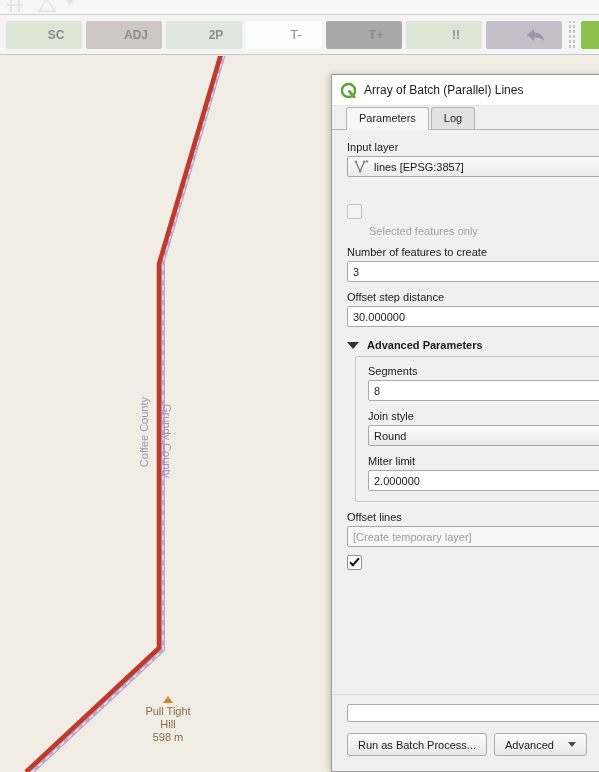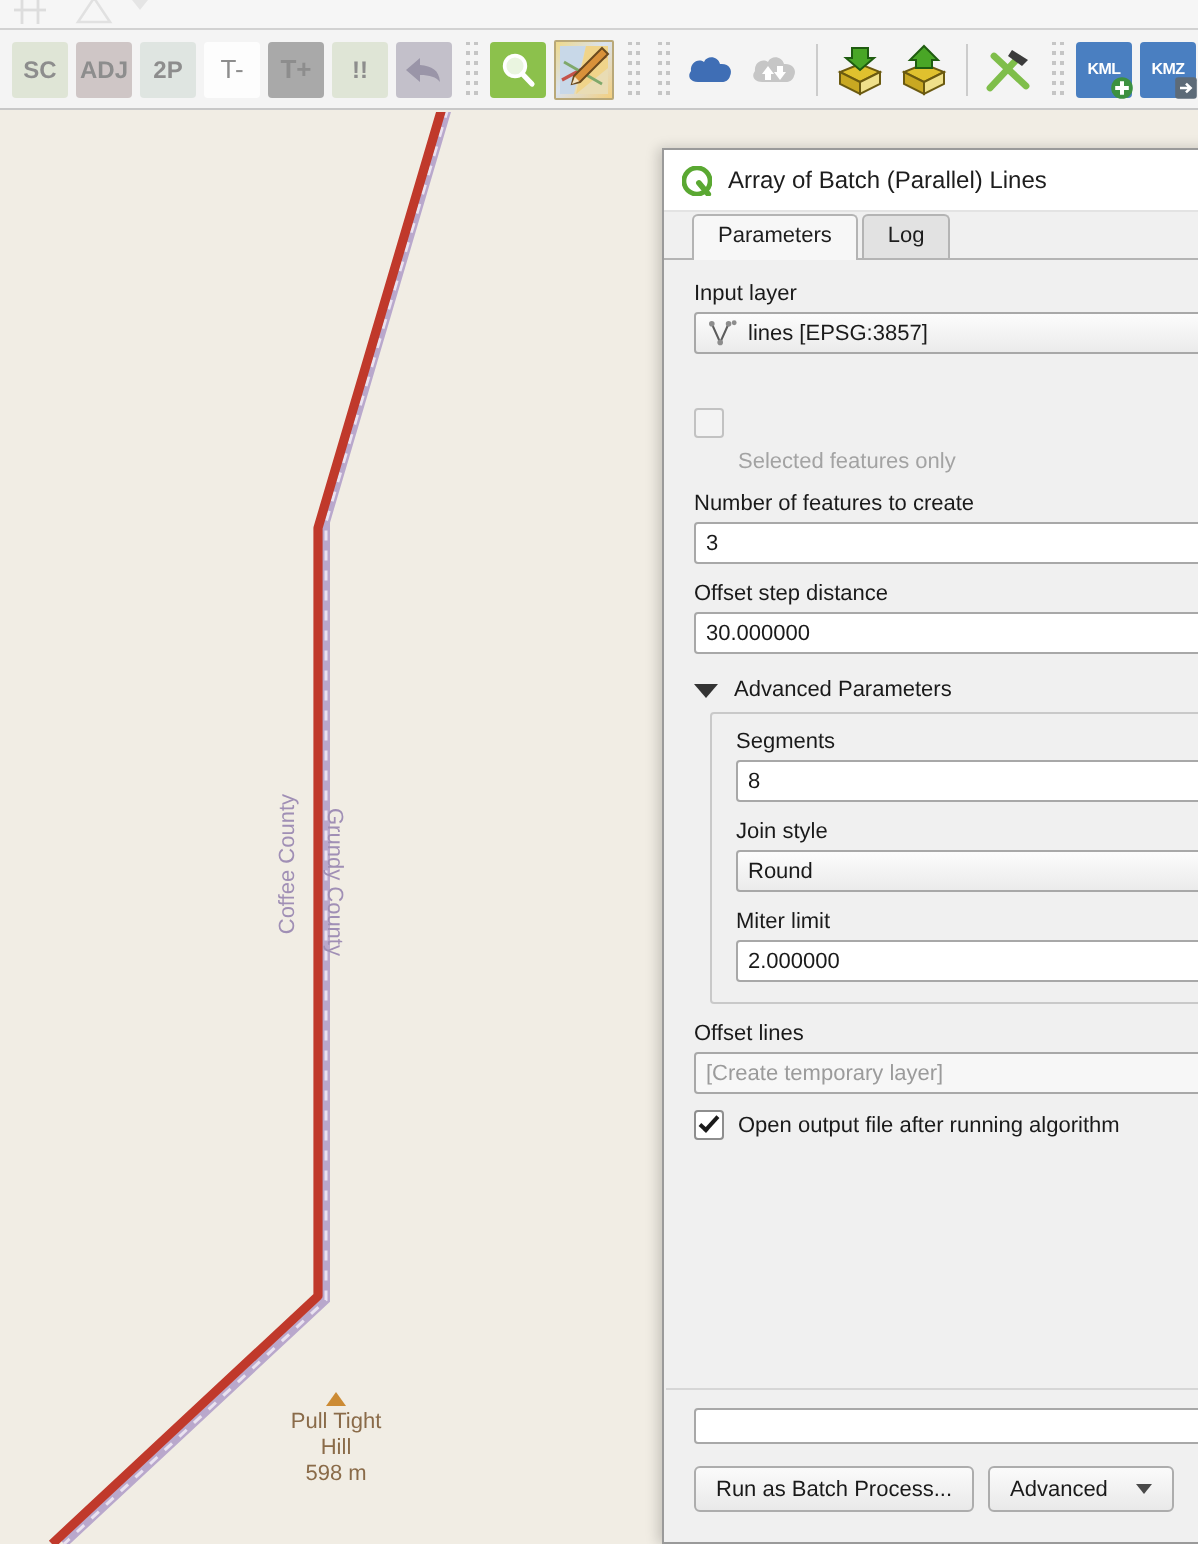--- a/index.html
+++ b/index.html
@@ -35,30 +35,31 @@
     left: 0; top: 15px;
     width: 599px; height: 40px;
     background: #f4f4f4;
     border-bottom: 1px solid #c8c8c8;
     display: flex;
     align-items: center;
     padding-left: 4px;
     box-sizing: border-box;
   }
   .tbtn {
-    width: 28px; height: 28px;
+    width: 52px; height: 28px;
     margin: 0 2px;
     display: flex;
     align-items: center;
     justify-content: center;
     font-size: 12px;
     font-weight: bold;
     border-radius: 2px;
     position: relative;
     flex: none;
+    padding-left: 24px;
   }
   .tbtn.lbl { color: #8d8d8d; }
   .sc  { background: #dfe5d6; color: #b5c0a5; }
   .adj { background: #cfc6c6; color: #fbf8f8; }
   .p2  { background: #dfe5e1; color: #f0c8cb; }
   .tm  { background: #fdfdfd; color: #555; font-weight: normal; font-size: 13px;}
   .tp  { background: #a9a9a9; color: #ffffff; font-size: 13px; }
   .bang{ background: #dfe5d6; color: #e8a6a2; }
   .undo{ background: #c3c0ca; }
   .sep-dots {
@@ -263,21 +264,21 @@
   .tri-down {
     width: 0; height: 0;
     border-left: 6px solid transparent;
     border-right: 6px solid transparent;
     border-top: 7px solid #333333;
     margin-right: 8px;
     flex: none;
   }
   .adv-title {
     font-size: 11px;
-    font-weight: normal;
+    font-weight: bold;
     color: #1a1a1a;
   }
   .adv-panel {
     border: 1px solid #c9c9c9;
     border-radius: 2px;
     background: #f0f0f0;
     margin-left: 8px;
     padding: 8px 0 10px 12px;
     width: 278px;
     box-sizing: border-box;
@@ -527,21 +528,20 @@
 
         <div class="fld-label">Miter limit</div>
         <div class="inputbox">2.000000</div>
       </div>
 
       <div class="fld-label">Offset lines</div>
       <div class="inputbox placeholder">[Create temporary layer]</div>
 
       <div class="checkrow">
         <div class="chk checked"></div>
-        <span class="chk-label">Open output file after running algorithm</span>
       </div>
     </div>
 
     <div class="dlg-footer">
       <div class="progressbar"></div>
       <div class="btn-row">
         <div class="btn">Run as Batch Process...</div>
         <div class="btn">
           <span>Advanced</span>
           <span class="caret"></span>

